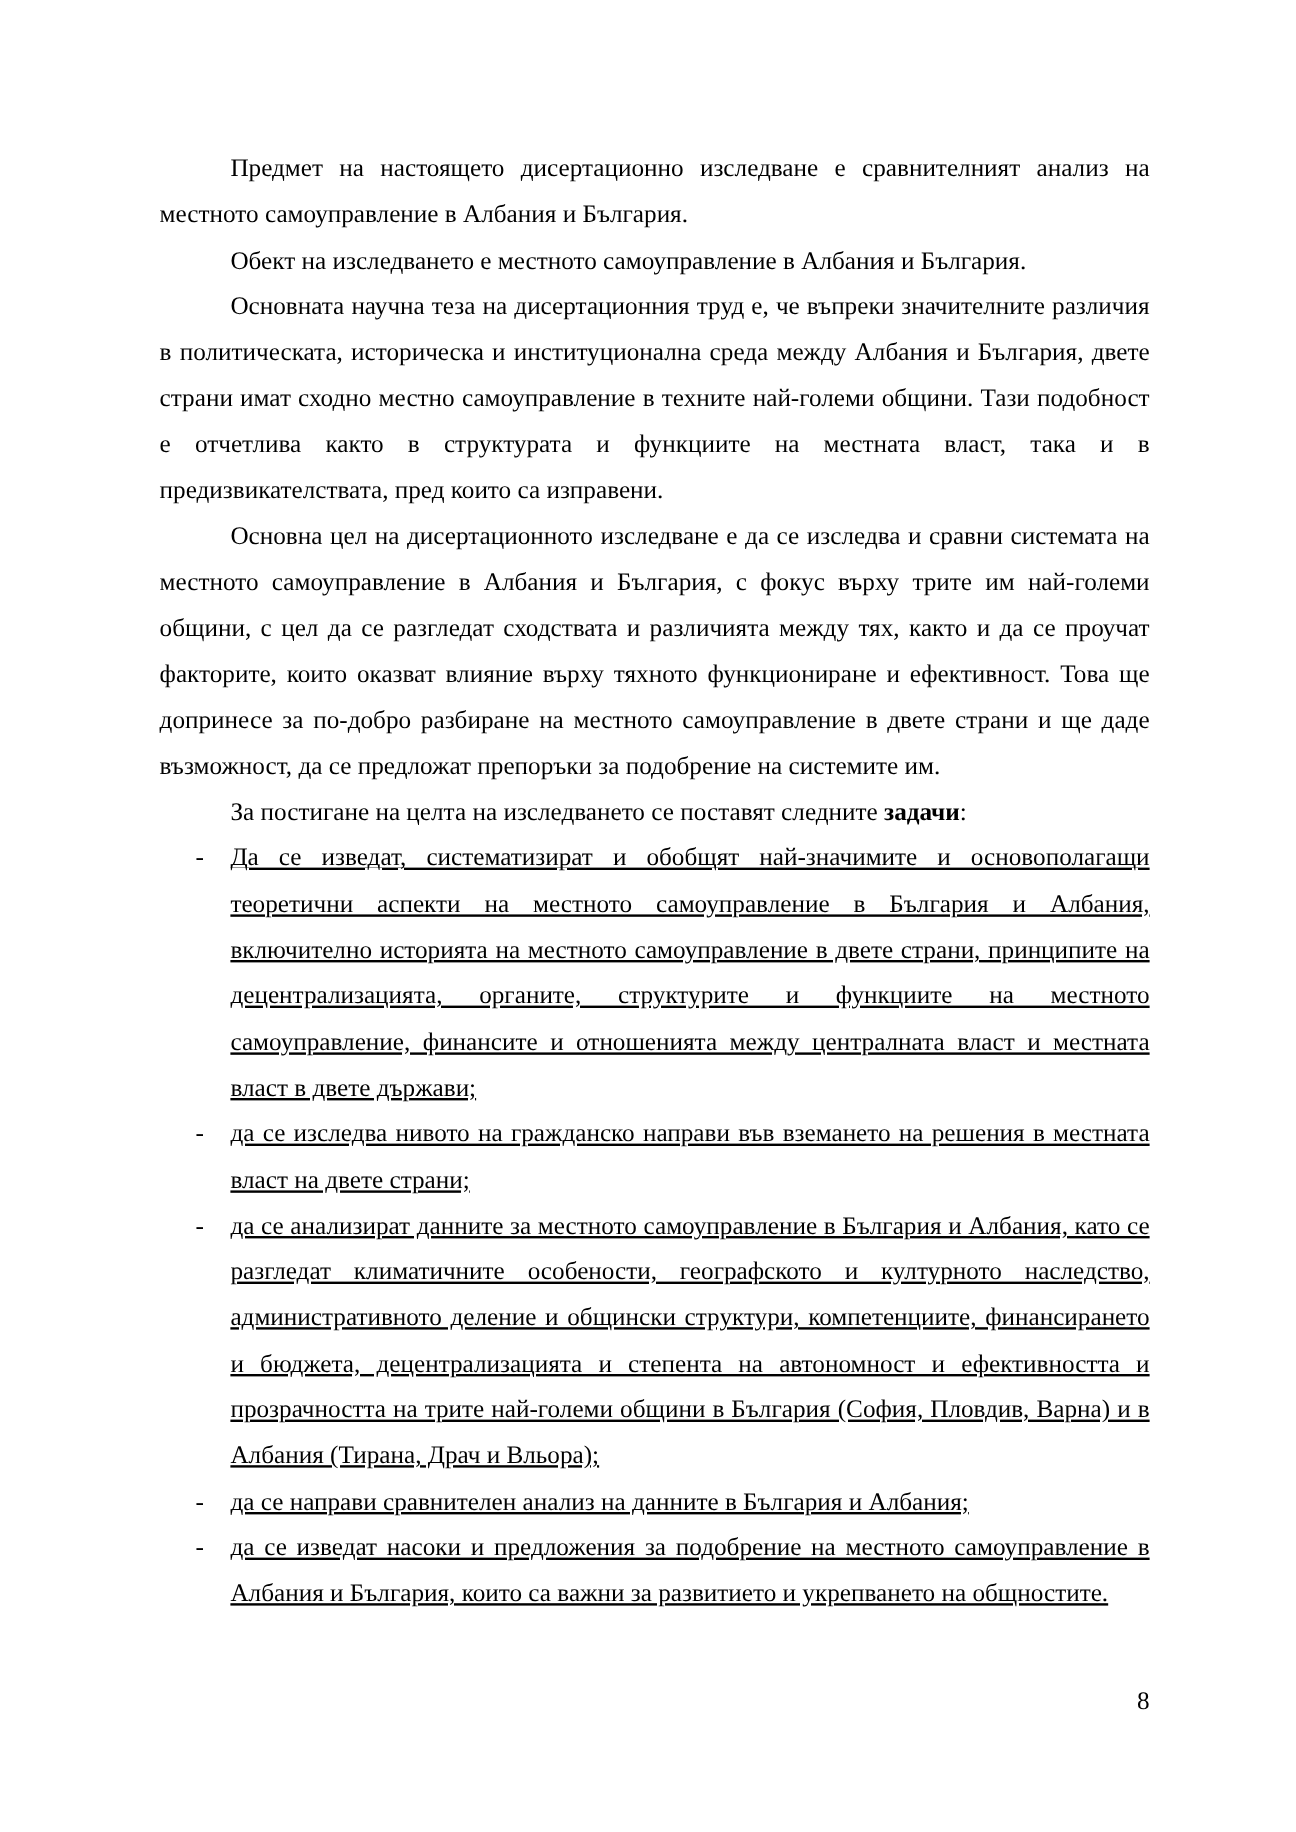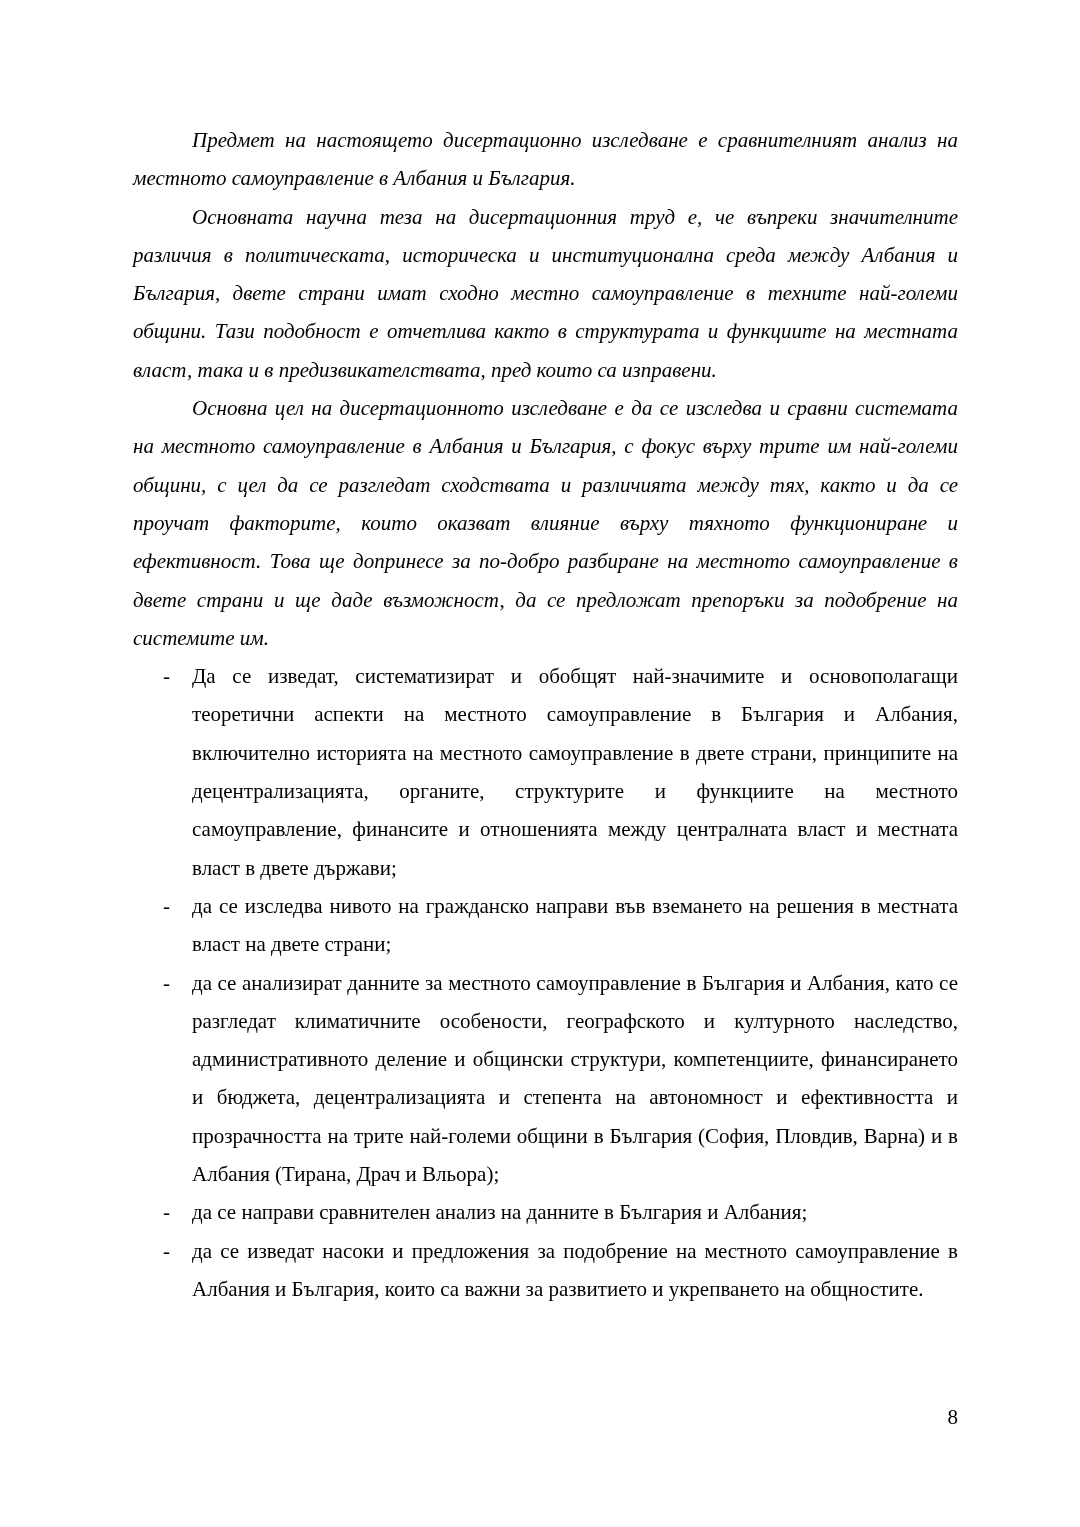--- a/index.html
+++ b/index.html
@@ -21,58 +21,60 @@
     left: 133px;
     top: 121px;
     width: 825px;
     font-size: 21px;
     line-height: 38.3px;
     text-align: justify;
   }
   .para {
     margin: 0;
     text-indent: 59px;
-    font-style: italic;
   }
   .bold {
     font-weight: bold;
   }
   .bullet {
     position: relative;
     padding-left: 59px;
   }
   .bullet .dash {
     position: absolute;
     left: 30px;
     top: 0;
   }
   .bullet-text {
     text-align: justify;
+    text-decoration: underline;
   }
   .page-number {
     position: absolute;
     top: 1398px;
     right: 122px;
     font-size: 21px;
     line-height: 38.3px;
   }
 </style>
 </head>
 <body>
 
 <div class="page">
   <div class="content">
 
     <p class="para">Предмет на настоящето дисертационно изследване е сравнителният анализ на местното самоуправление в Албания и България.</p>
 
+    <p class="para">Обект на изследването е местното самоуправление в Албания и България.</p>
 
     <p class="para">Основната научна теза на дисертационния труд е, че въпреки значителните различия в политическата, историческа и институционална среда между Албания и България, двете страни имат сходно местно самоуправление в техните най-големи общини. Тази подобност е отчетлива както в структурата и функциите на местната власт, така и в предизвикателствата, пред които са изправени.</p>
 
     <p class="para">Основна цел на дисертационното изследване е да се изследва и сравни системата на местното самоуправление в Албания и България, с фокус върху трите им най-големи общини, с цел да се разгледат сходствата и различията между тях, както и да се проучат факторите, които оказват влияние върху тяхното функциониране и ефективност. Това ще допринесе за по-добро разбиране на местното самоуправление в двете страни и ще даде възможност, да се предложат препоръки за подобрение на системите им.</p>
 
+    <p class="para"><span>За постигане на целта на изследването се поставят следните </span><span class="bold">задачи</span><span>:</span></p>
 
     <div class="bullet">
       <span class="dash">-</span>
       <div class="bullet-text">Да се изведат, систематизират и обобщят най-значимите и основополагащи теоретични аспекти на местното самоуправление в България и Албания, включително историята на местното самоуправление в двете страни, принципите на децентрализацията, органите, структурите и функциите на местното самоуправление, финансите и отношенията между централната власт и местната власт в двете държави;</div>
     </div>
 
     <div class="bullet">
       <span class="dash">-</span>
       <div class="bullet-text">да се изследва нивото на гражданско направи във вземането на решения в местната власт на двете страни;</div>
     </div>

